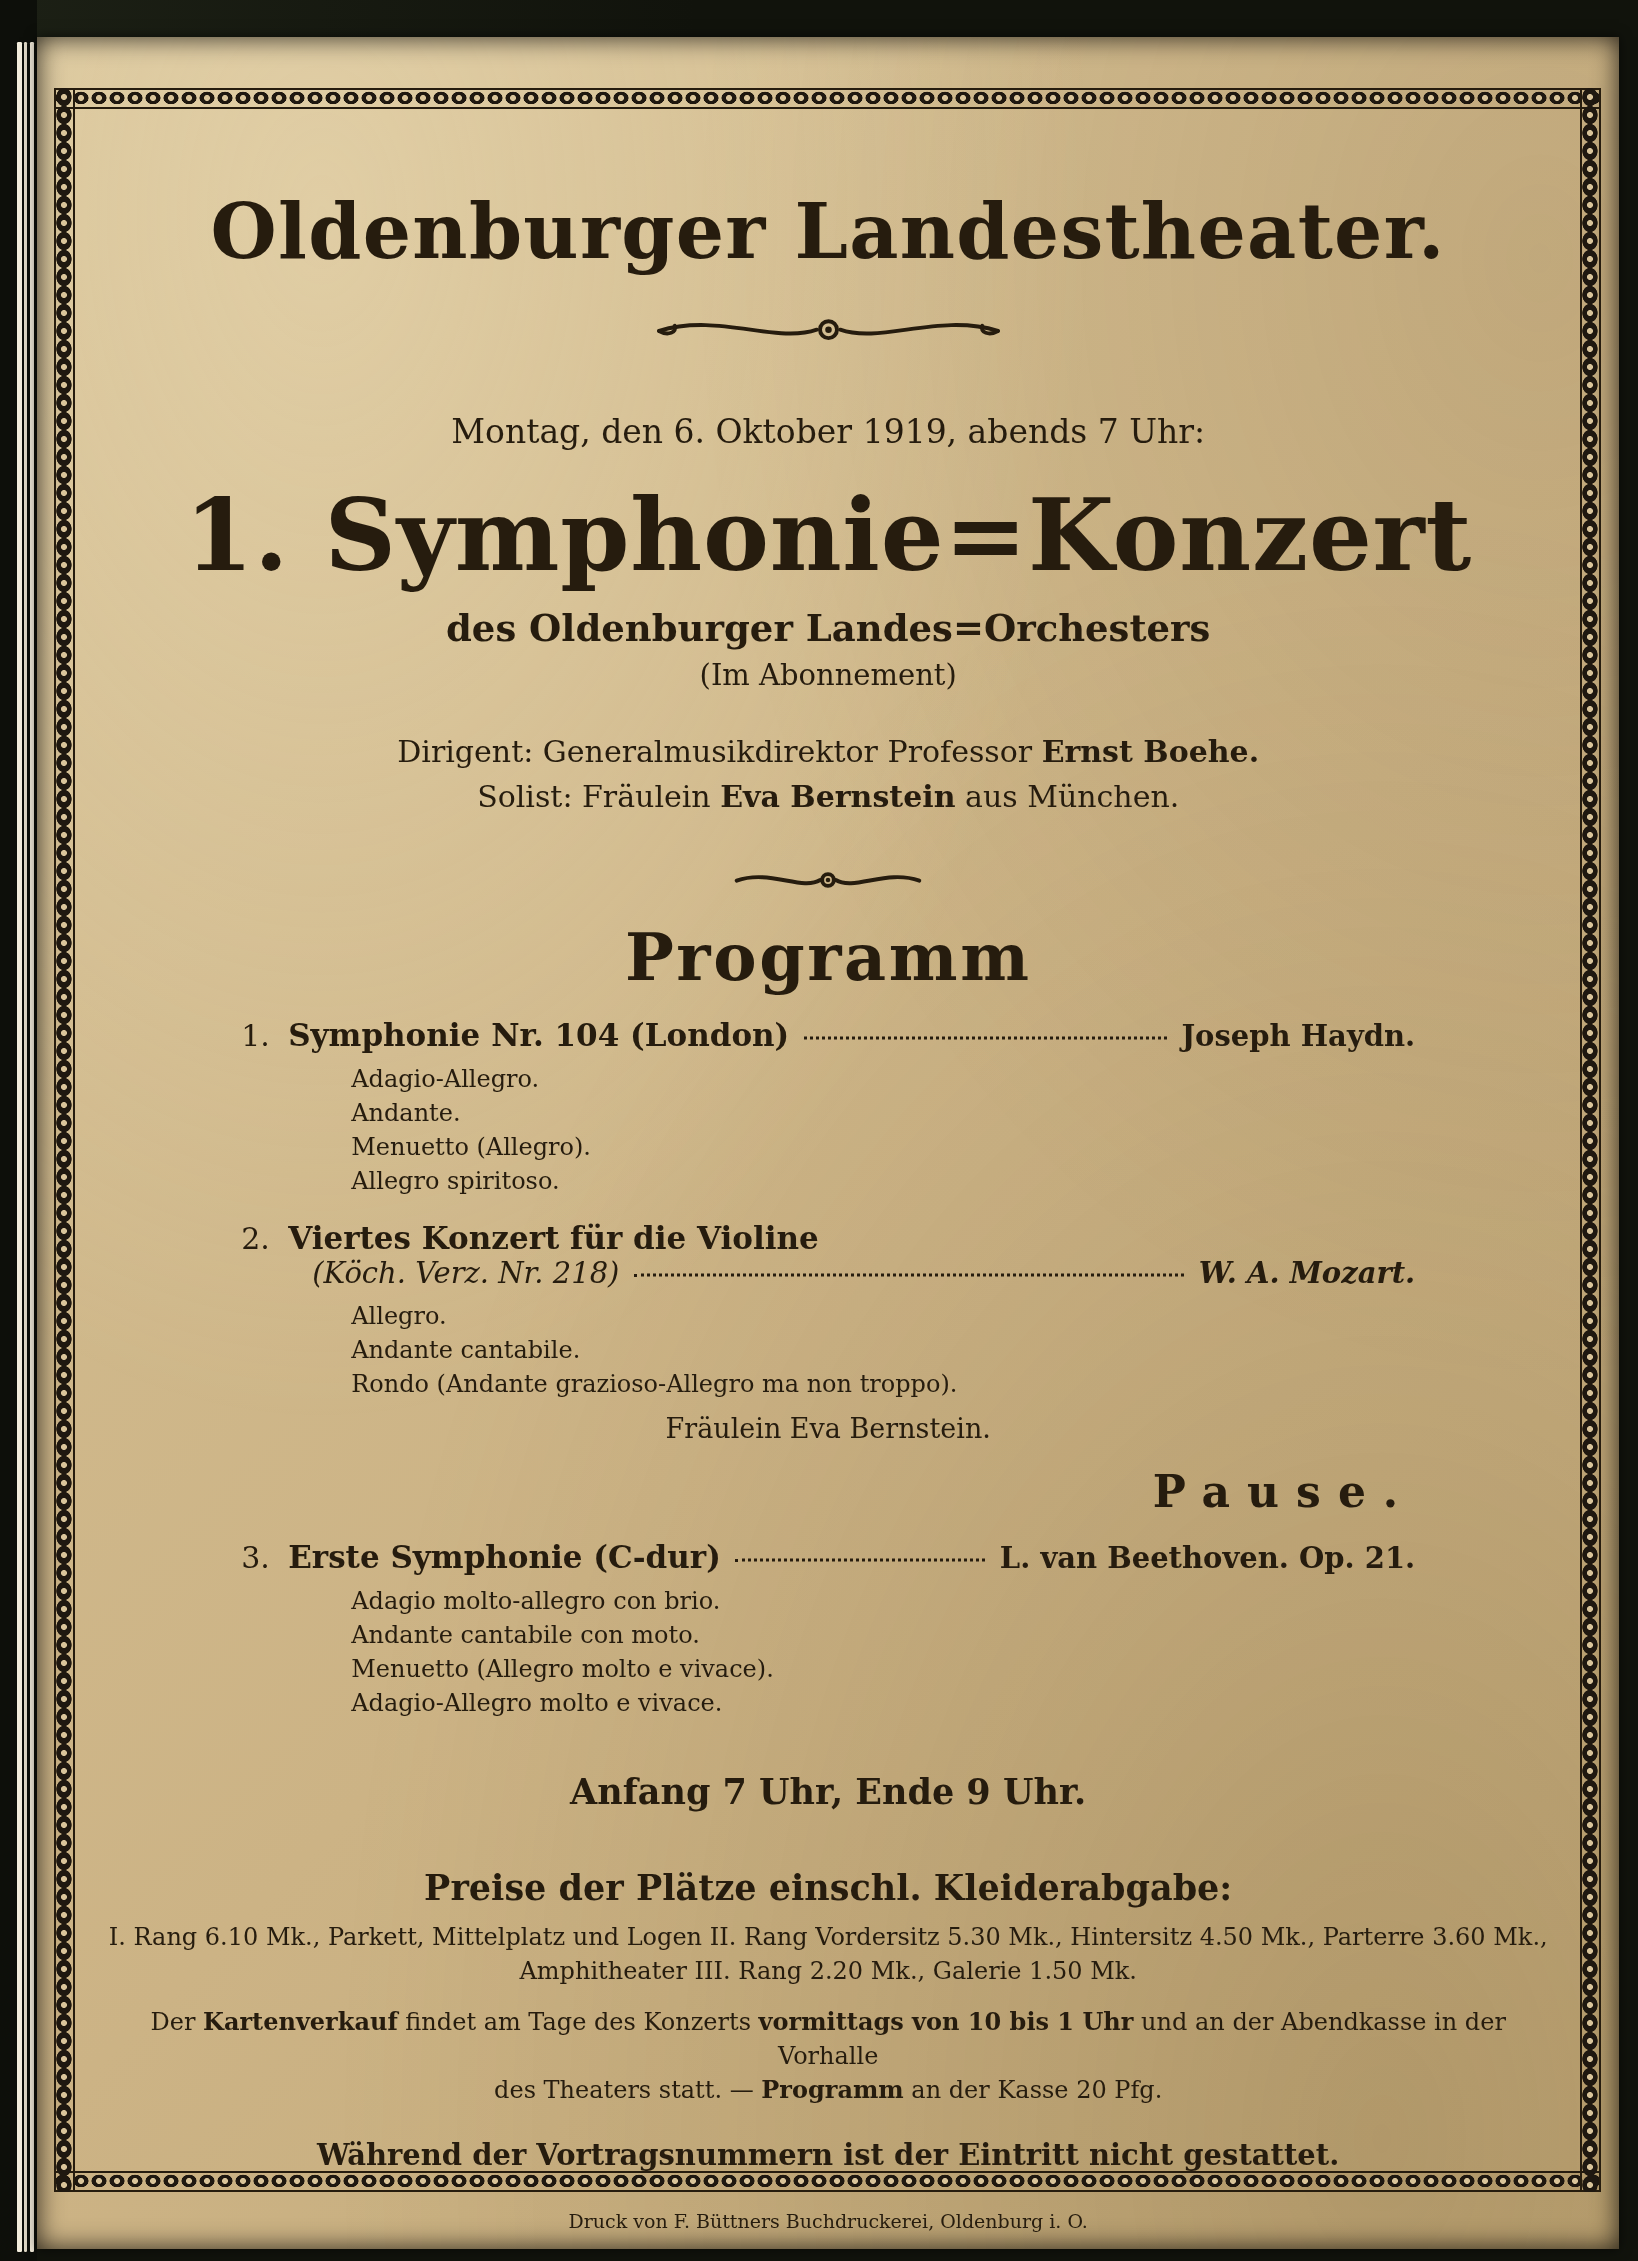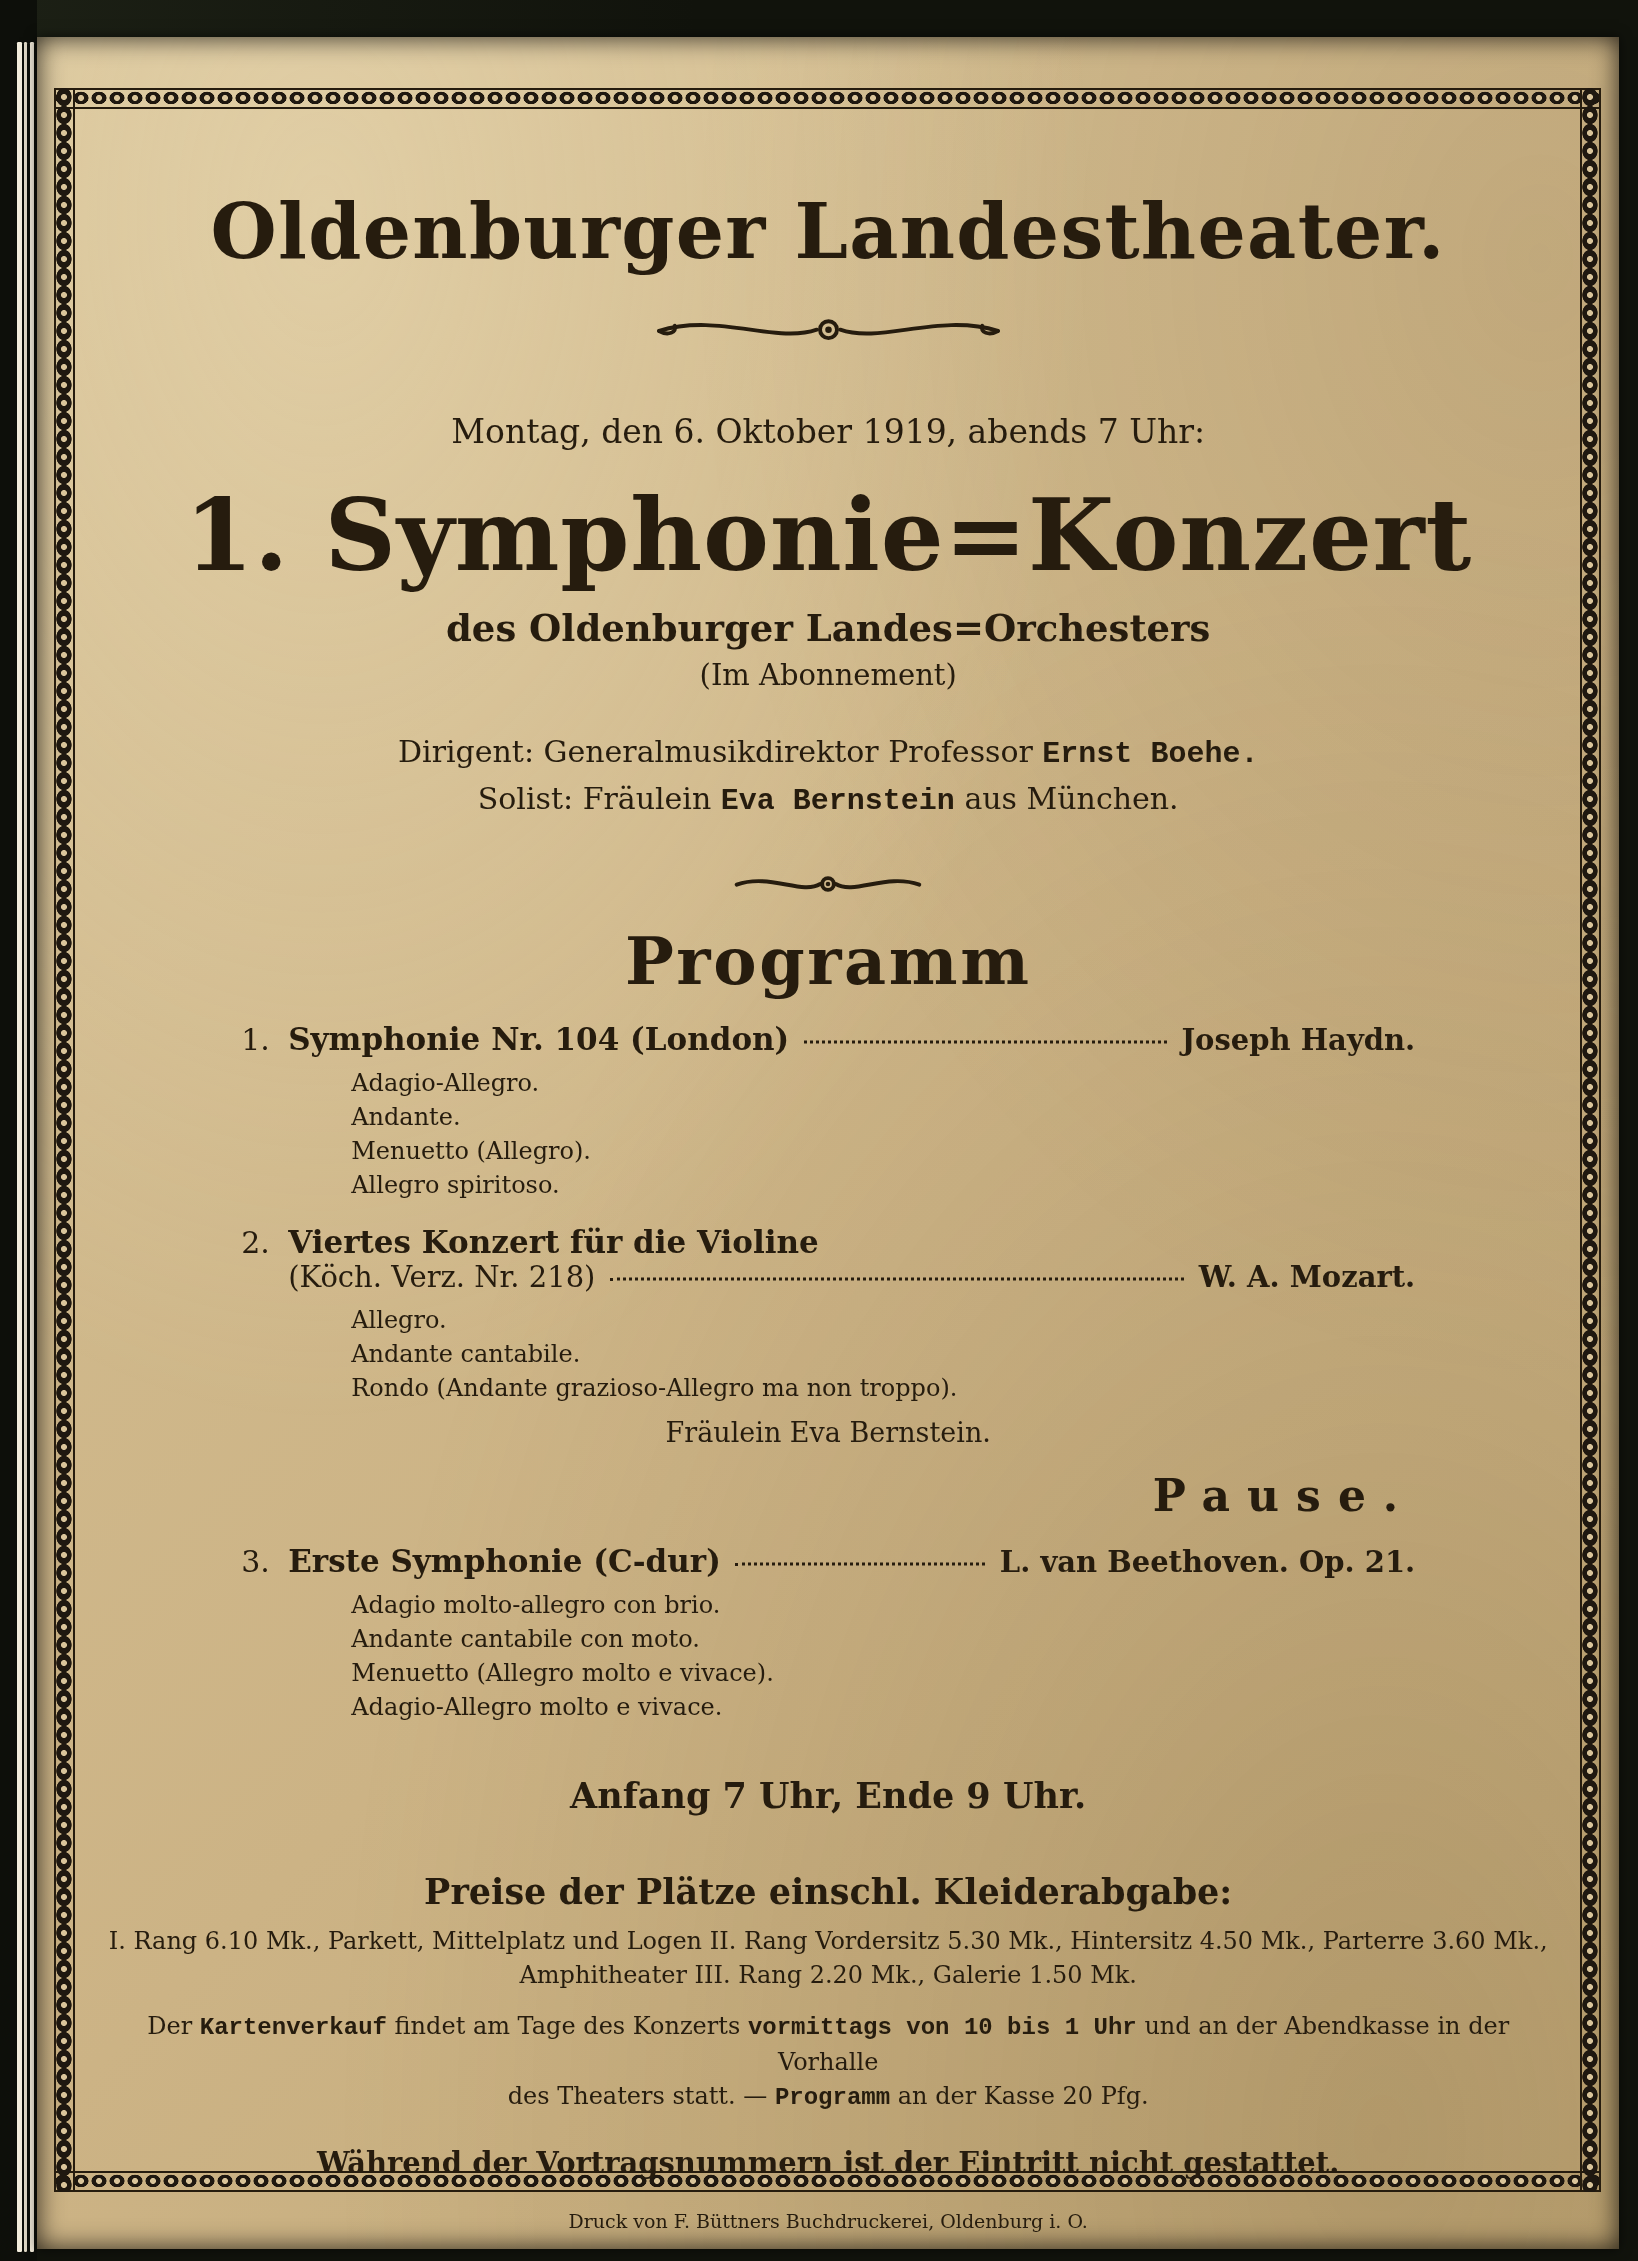--- a/index.html
+++ b/index.html
@@ -50,32 +50,32 @@
     text-align:center;}
   .theater-name{margin-top:77px;font-size:76px;font-weight:700;letter-spacing:1.3px;}
   .divider{margin:30px auto 0;display:block;}
   .divider.small{margin-top:51px;}
   .date-line{margin-top:60px;font-size:33px;text-align:center;}
   .concert-title{margin-top:33px;font-size:99px;font-weight:700;letter-spacing:0.7px;line-height:1.05;}
   .subtitle{margin-top:18px;font-size:37px;font-weight:700;}
   .abonnement{margin-top:7.8px;font-size:29px;}
   .credit{margin-top:42px;font-size:30px;}
   .credit + .credit{margin-top:10.4px;}
-  .bold{font-weight:700;font-family:Liberation Mono, monospace;}
+  .bold{font-weight:700;}
   .program-heading{margin-top:23.5px;font-size:65px;font-weight:700;letter-spacing:2.6px;}
   .program{width:1174px;margin:19.6px auto 0;text-align:left;font-size:25px;}
   .prog-item{margin-top:22px;}
   .prog-line{display:flex;align-items:baseline;}
   .prog-num{width:47px;font-size:30px;}
   .prog-title{font-size:31px;font-weight:700;white-space:nowrap;}
   .prog-catalog{font-size:29px;white-space:nowrap;}
   .leader{flex:1;border-bottom:3.3px dotted var(--ink);margin:0 14.4px;transform:translateY(-6.5px);min-width:39px;}
   .prog-composer{font-size:29px;font-weight:700;white-space:nowrap;}
   .movements{margin:9px 0 0 110px;font-size:24px;line-height:1.42;}
-  .indent{margin-left:47px;}
+  .indent{margin-left:71px;font-style:italic;}
   .performer{margin-top:11.7px;text-align:center;font-size:27px;}
   .pause{margin-top:22px;text-align:right;font-size:44px;font-weight:700;letter-spacing:17px;}
   .times-line{margin-top:51px;font-size:35px;font-weight:700;}
   .prices-heading{margin-top:55px;font-size:35px;font-weight:700;text-align:center;}
   .prices-text{margin-top:11.7px;font-size:24px;line-height:1.42;}
   .ticket-text{margin-top:17px;font-size:24px;line-height:1.42;}
   .admission{margin-top:31px;font-size:29px;font-weight:700;}
   .imprint{position:absolute;left:0;right:0;bottom:17px;text-align:center;font-size:19px;}
   svg .stroke{stroke:var(--ink);stroke-width:6;fill:none;stroke-linecap:round;}
   svg .fill{fill:var(--ink);}

